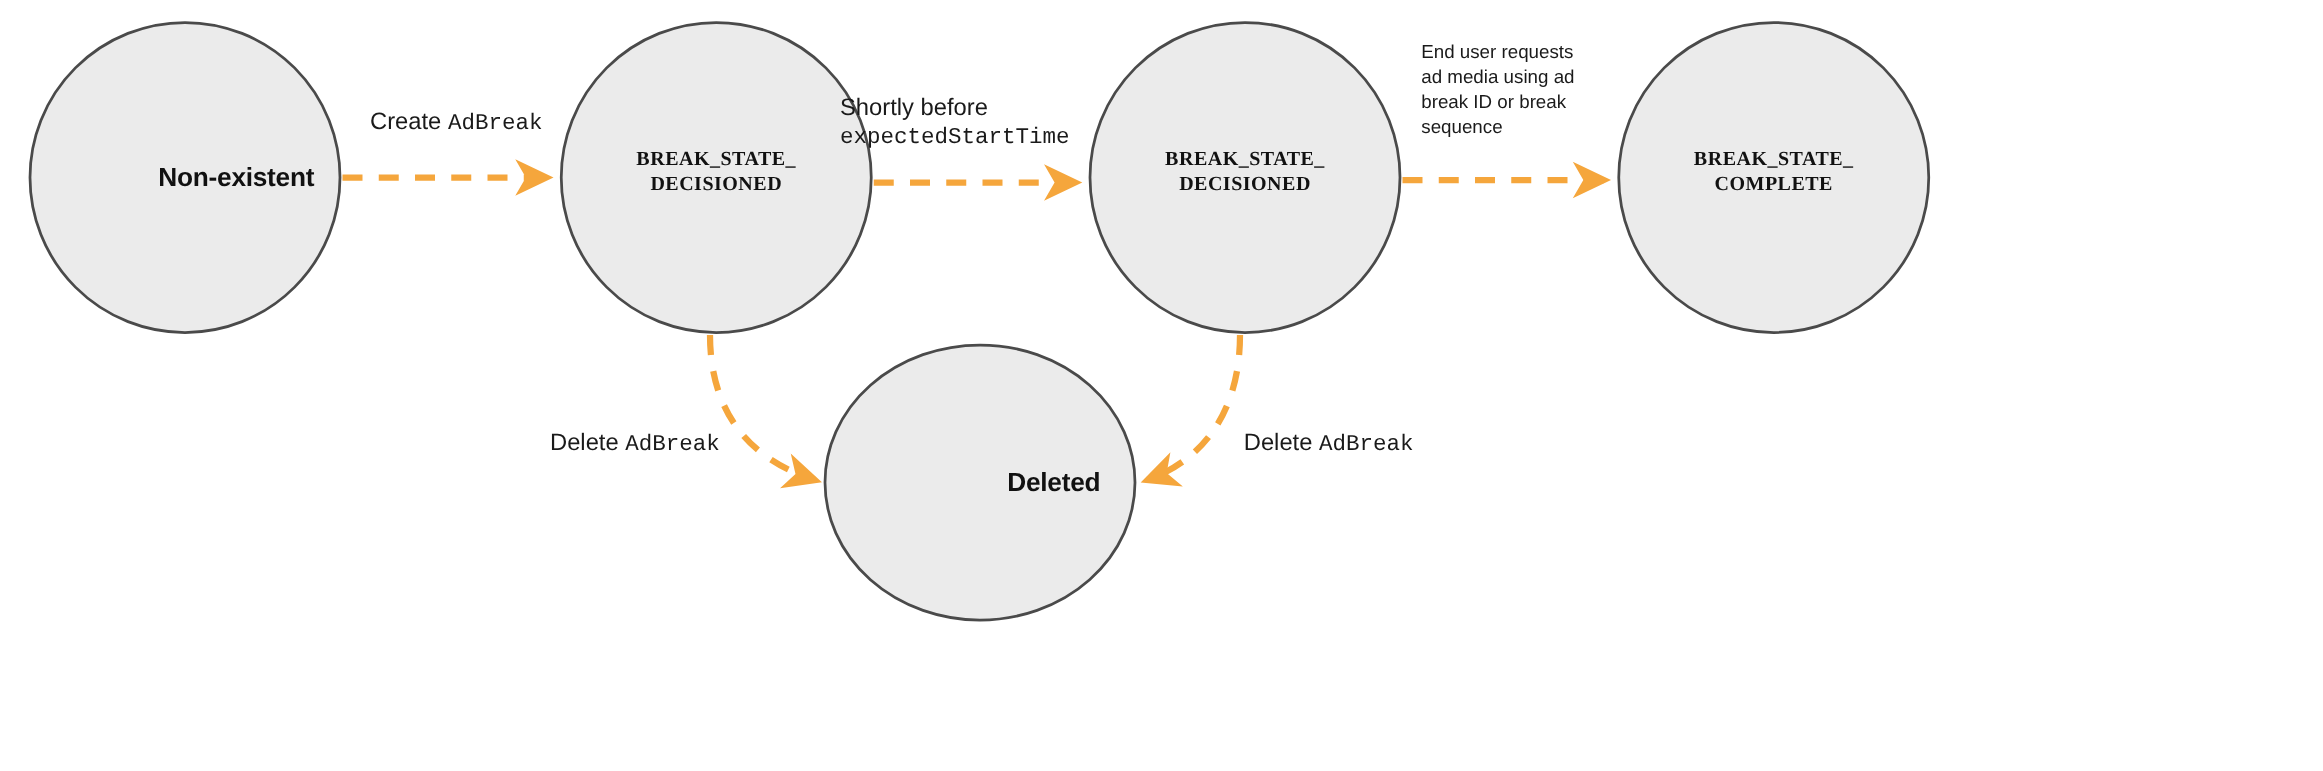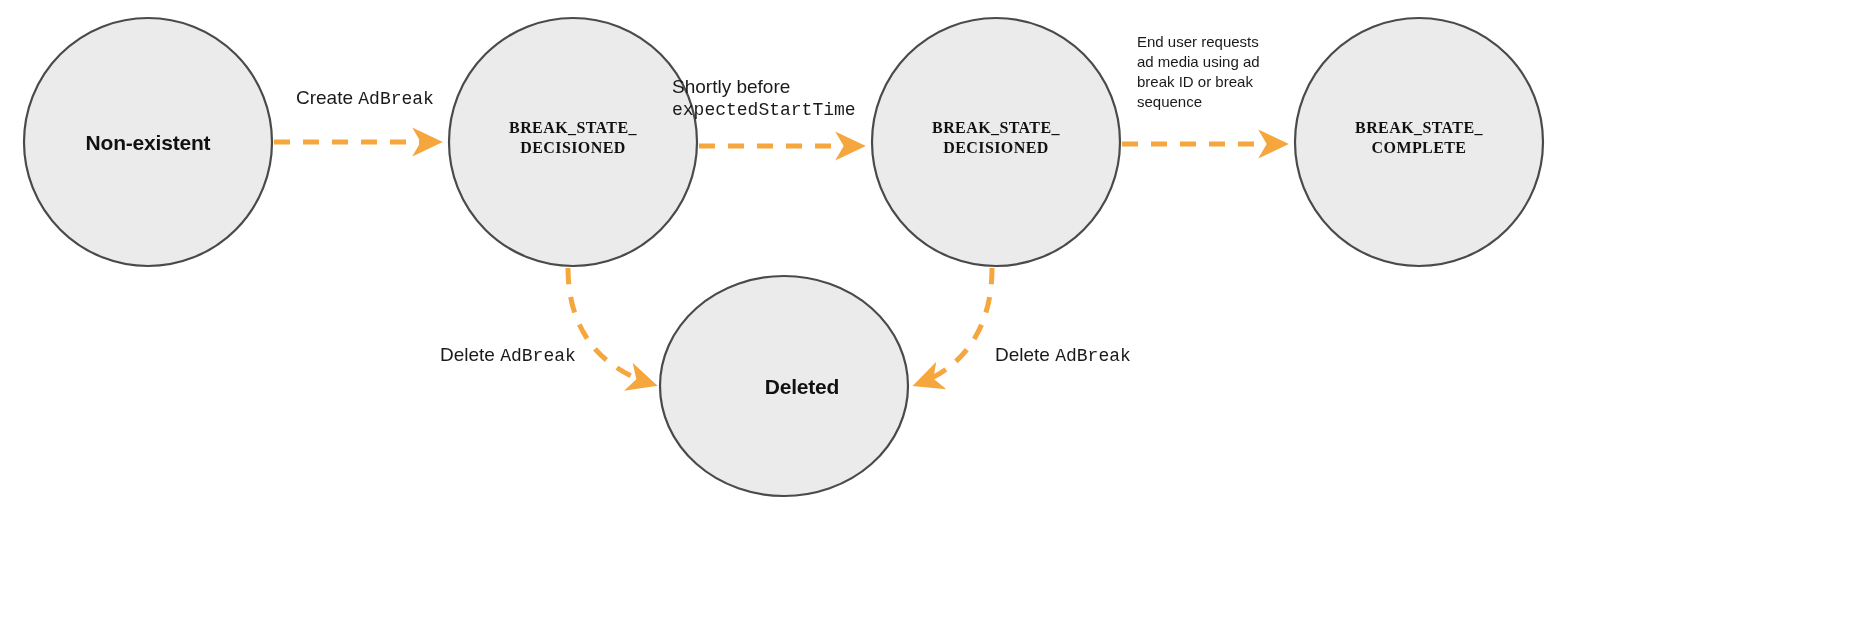--- a/index.html
+++ b/index.html
@@ -33,20 +33,21 @@
     color: #111111;
     font-weight: bold;
     line-height: 1.28;
     pointer-events: none;
     white-space: pre;
   }
   .node-label.sans {
     font-family: "Liberation Sans", sans-serif;
     font-size: 21px;
     letter-spacing: -0.2px;
+    padding-left: 41px;
   }
   .node-label.mono {
     font-family: Liberation Serif, serif;
     font-size: 16px;
     letter-spacing: 0.4px;
   }
   .edge-label {
     position: absolute;
     color: #1a1a1a;
     line-height: 1.33;

